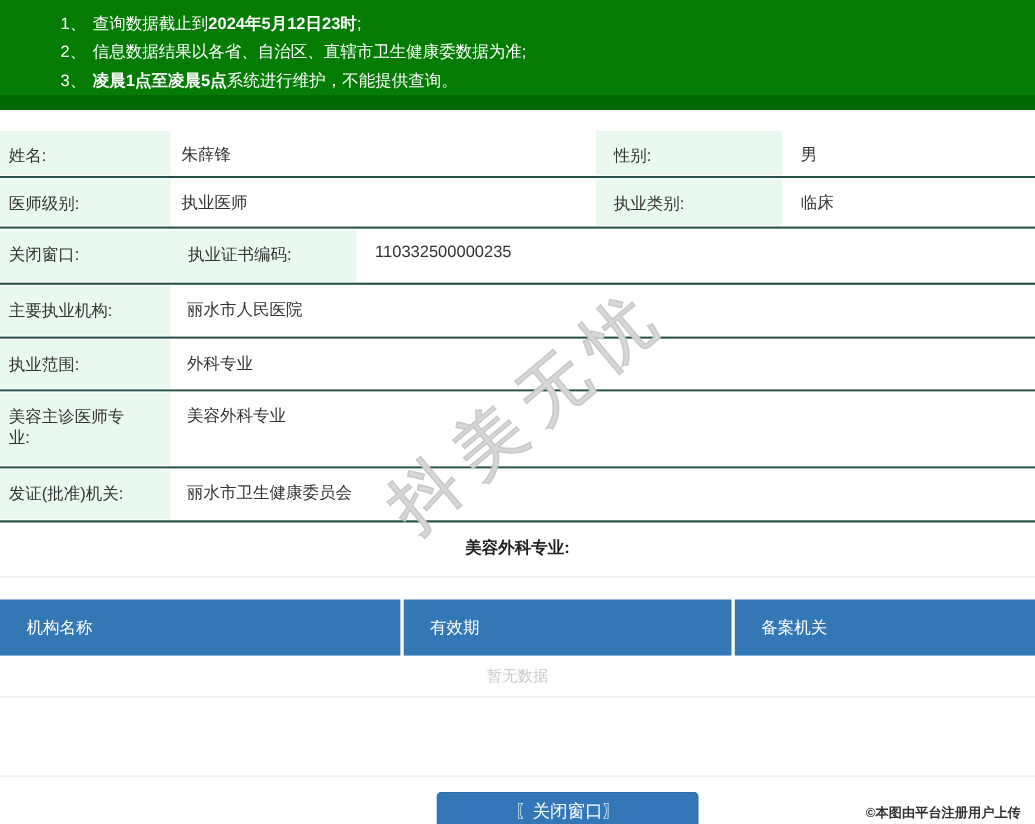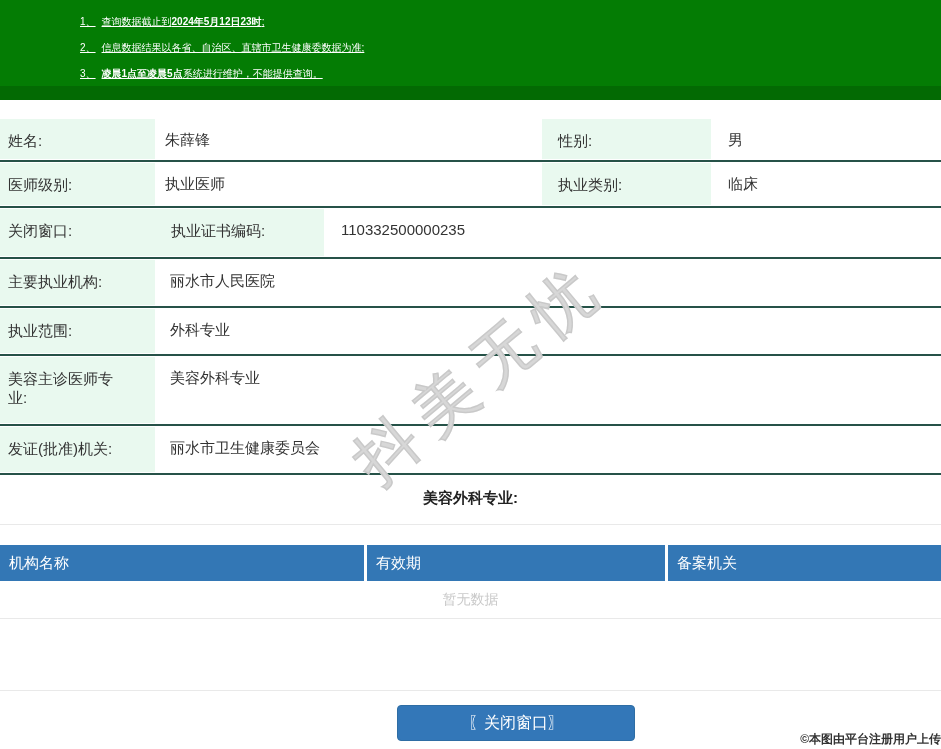--- a/index.html
+++ b/index.html
@@ -5,21 +5,21 @@
   html,body{margin:0;padding:0;}
   body{
     width:941px;height:749px;position:relative;overflow:hidden;
     background:#fff;font-family:"Liberation Sans","DejaVu Sans",sans-serif;
     color:#333;
   }
   
   .banner{
     width:941px;height:100px;box-sizing:border-box;
     background:linear-gradient(to bottom,#047c04 0,#047c04 86px,#036a03 86px,#036a03 100%);
-    color:#fff;font-size:10px;padding:9px 0 0 80px;text-decoration:underline;
+    color:#fff;font-size:15px;padding:9px 0 0 55px;
   }
   .banner .line{line-height:26px;white-space:nowrap;}
   .banner .num{margin-right:6px;}
   .banner b{font-weight:bold;}
   
   .info{margin-top:18px;}
   .row{display:flex;align-items:stretch;border-bottom:2px solid #265248;background:#fff;}
   .r1{min-height:41px;} .r2{min-height:44px;} .r3{min-height:49px;}
   .r4{min-height:47px;} .r5{min-height:46px;} .r6{min-height:68px;} .r7{min-height:47px;}
   .label{
@@ -36,22 +36,22 @@
   
   .section-title{
     text-align:center;font-size:15px;font-weight:bold;color:#222;
     margin:14px 0 16px 0;
   }
   .hr-light{border-bottom:1px solid #e9e9e9;}
   .org-header{
     margin-top:20px;display:flex;gap:3px;background:#fff;
   }
   .org-header .hcell{
-    background:#3377b5;color:#fff;font-size:15px;height:36px;
-    display:flex;align-items:center;box-sizing:border-box;padding-left:9px;
+    background:#3377b5;color:#fff;font-size:15px;height:51px;
+    display:flex;align-items:center;box-sizing:border-box;padding-left:24px;
   }
   .hc1{width:364px;} .hc2{width:298px;} .hc3{flex:1;}
   .org-empty{
     height:37px;border-bottom:1px solid #e9e9e9;
     display:flex;align-items:center;justify-content:center;
     color:#c9c9c9;font-size:14px;
   }
   .org-spacer{height:71px;border-bottom:1px solid #e9e9e9;}
   
   .btn-row{padding-top:14px;}
@@ -63,21 +63,21 @@
   
   .wm-diagonal{
     position:absolute;left:270px;top:342px;width:420px;text-align:center;
     transform:rotate(-40deg);pointer-events:none;
     font-size:62px;letter-spacing:14px;line-height:62px;white-space:nowrap;
     color:rgba(255,255,255,0.05);
     -webkit-text-stroke:1.5px #c9c9c9;
     text-shadow:0 0 1px #d5d5d5;
   }
   .wm-copyright{
-    position:absolute;right:0;bottom:1px;pointer-events:none;
+    position:absolute;right:13px;bottom:1px;pointer-events:none;
     font-size:12px;font-weight:bold;color:#333;
     text-shadow:-1px 0 #fff,1px 0 #fff,0 -1px #fff,0 1px #fff;
   }
 </style>
 </head>
 <body>
 
 <header class="banner">
   <div class="line"><span class="num">1、</span><span>查询数据截止到</span><b>2024年5月12日23时</b><span>;</span></div>
   <div class="line"><span class="num">2、</span><span>信息数据结果以各省、自治区、直辖市卫生健康委数据为准;</span><b></b><span></span></div>

